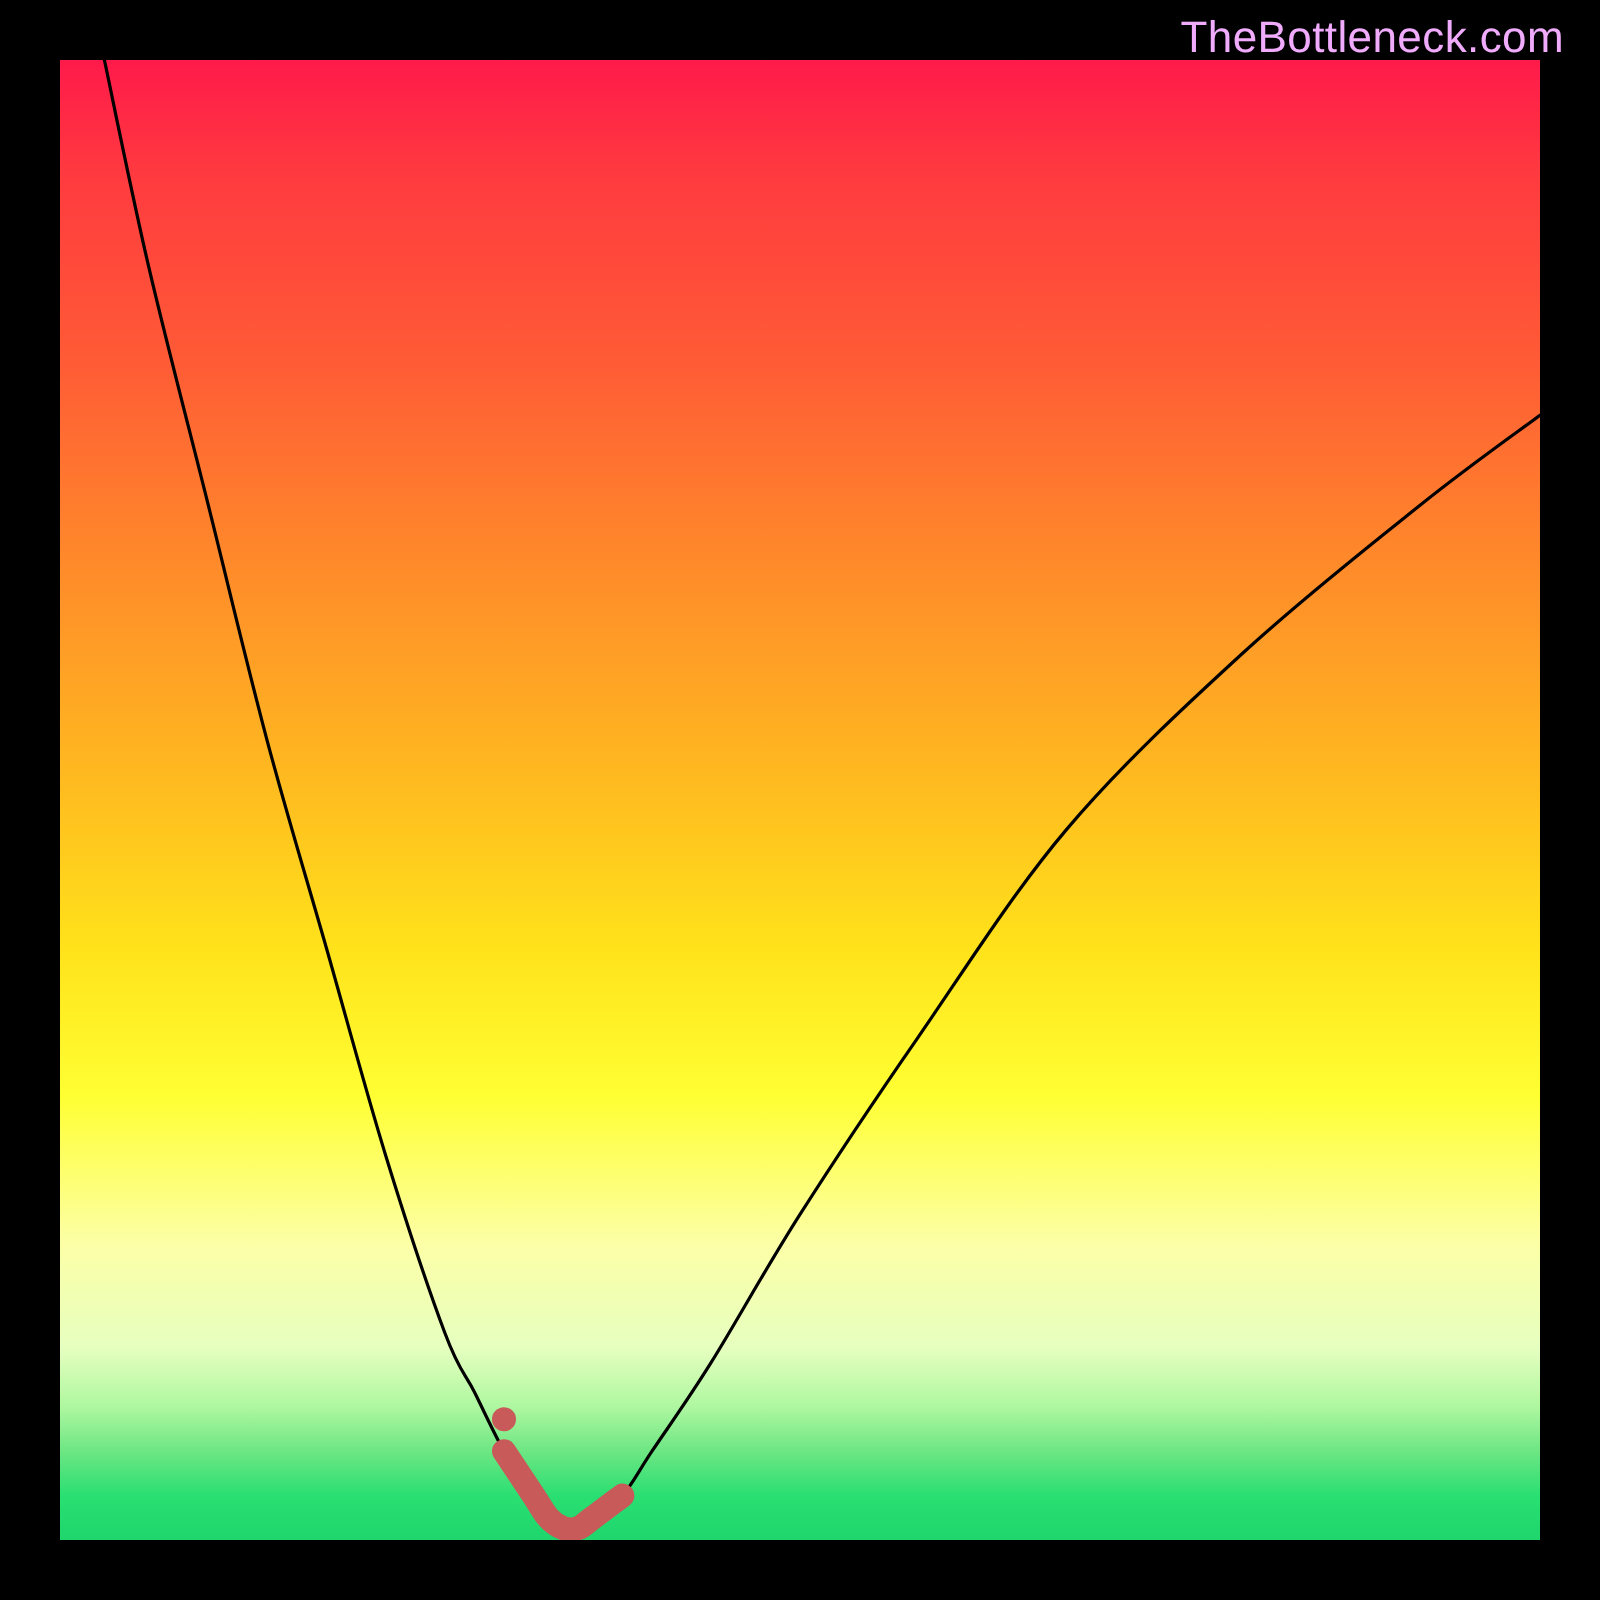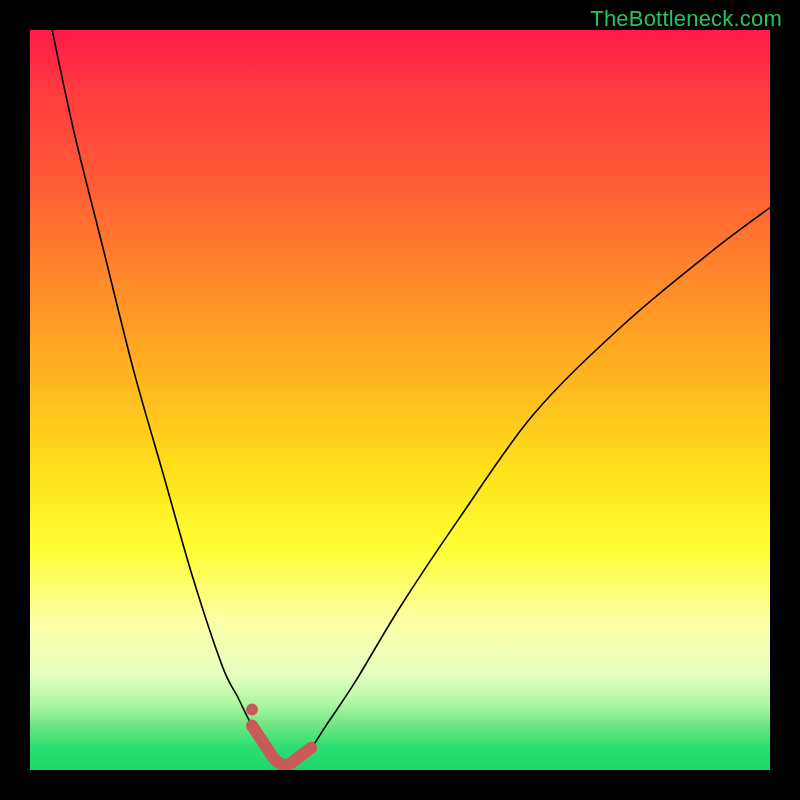--- a/index.html
+++ b/index.html
@@ -14,21 +14,21 @@
   .outer {
     position: relative;
     width: 800px;
     height: 800px;
     background: #000;
   }
   .watermark {
     position: absolute;
     top: 6px;
     right: 18px;
-    color: #22c55e;
+    color: #f0abfc;
     font-size: 22px;
     font-weight: 500;
     letter-spacing: 0.2px;
     z-index: 20;
   }
   .plot-area {
     position: absolute;
     top: 30px;
     left: 30px;
     width: 740px;

